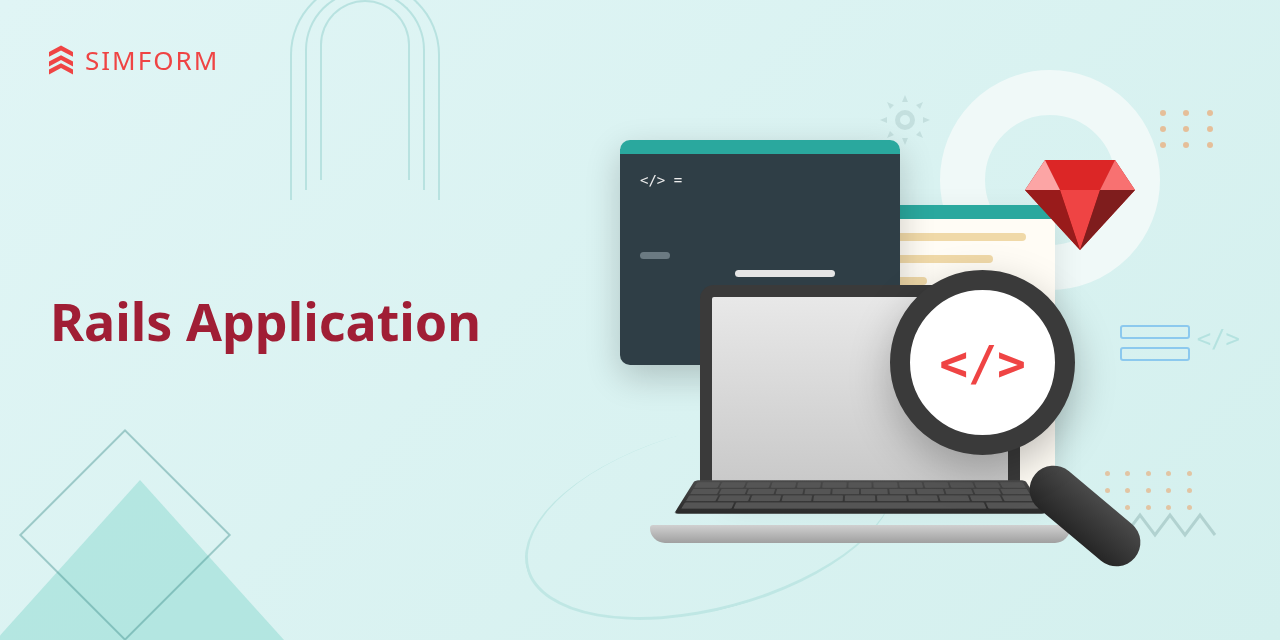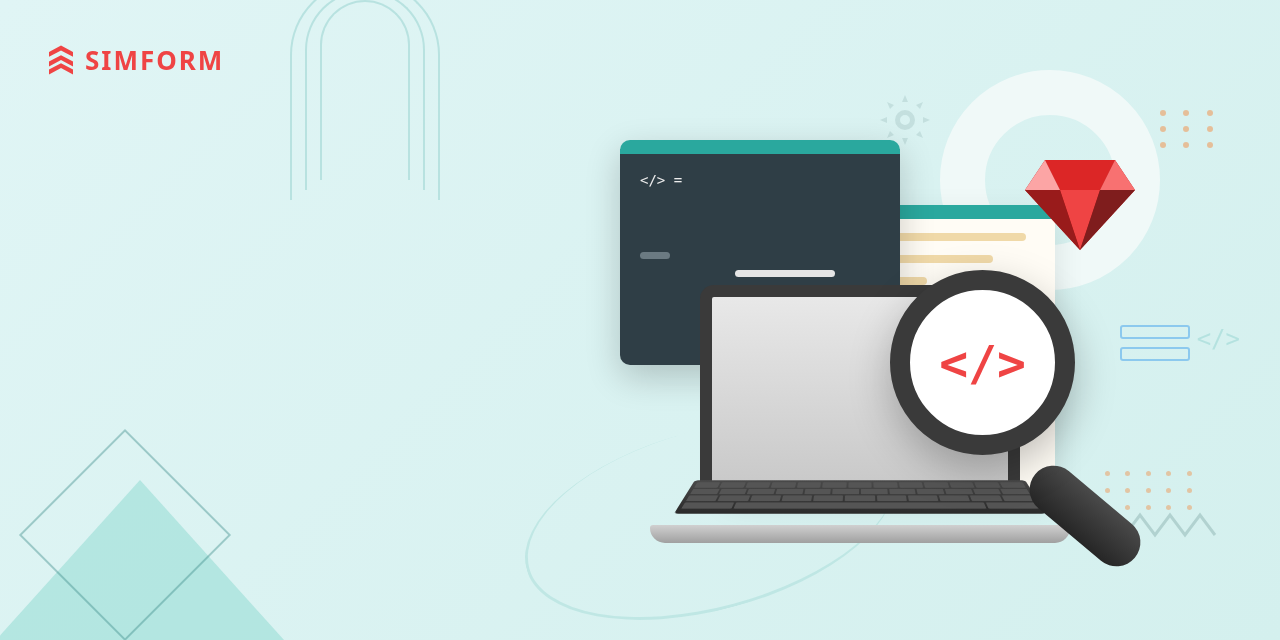--- a/index.html
+++ b/index.html
@@ -1,19 +1,19 @@
 <!DOCTYPE html>
 <html><head>
 <meta charset="utf-8">
 <style>
 *{margin:0;padding:0;box-sizing:border-box}
 body{width:1280px;height:640px;overflow:hidden;font-family:system-ui,-apple-system,sans-serif;background:linear-gradient(135deg,#e0f5f5 0%,#d4f0ee 100%);position:relative}
 .logo{position:absolute;top:42px;left:45px;display:flex;align-items:center;gap:8px}
 .logo-icon{width:32px;height:32px;color:#ef4444}
-.logo-text{font-size:26px;font-weight:700;letter-spacing:2px;color:#ef4444}
+.logo-text{font-size:26px;font-weight:400;letter-spacing:2px;color:#ef4444}
 .headline{position:absolute;left:50px;top:290px;font-size:52px;font-weight:700;color:#a01e35;line-height:1.2}
 .arches{position:absolute;top:-20px;left:290px;width:200px;height:240px}
 .arch{position:absolute;border:2px solid #b8e2e0;border-bottom:none;border-radius:100px 100px 0 0}
 .a1{width:150px;height:220px;left:0;top:0}
 .a2{width:120px;height:200px;left:15px;top:10px}
 .a3{width:90px;height:180px;left:30px;top:20px}
 .ring{position:absolute;top:70px;right:120px;width:220px;height:220px;border:45px solid #f0f9f8;border-radius:50%}
 .gear{position:absolute;top:95px;right:350px;width:50px;height:50px;opacity:.15}
 .dots{position:absolute;top:110px;right:60px;width:60px;display:grid;grid-template-columns:repeat(3,1fr);gap:10px}
 .dots span{width:6px;height:6px;border-radius:50%;background:#f97316;opacity:.4}
@@ -59,21 +59,21 @@
 <div class="ring"></div>
 
 <div class="logo">
   <svg class="logo-icon" viewBox="0 0 40 40">
       <path fill="currentColor" d="M20 2L35 10v6L20 8 5 16v-6L20 2zm0 12l15 8v6L20 20 5 28v-6l15-8zm-15 18l15-8 15 8v6L20 30 5 38v-6z"></path>
     </svg>
   <span class="logo-text">SIMFORM</span>
 </div>
 
 <h1 class="headline">
-  <br>
+  <span>Rails Application</span><br>
 </h1>
 
 <div class="dots">
     <span></span>
     <span></span>
     <span></span>
     <span></span>
     <span></span>
     <span></span>
     <span></span>

